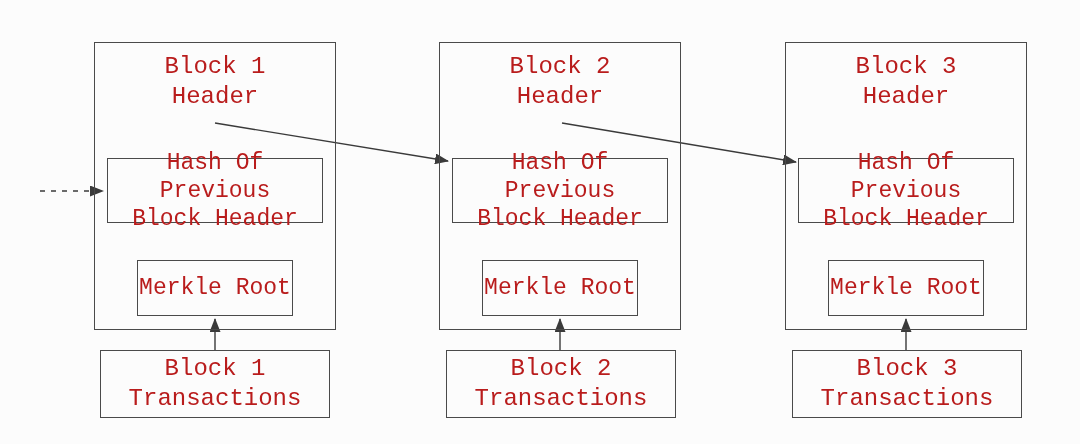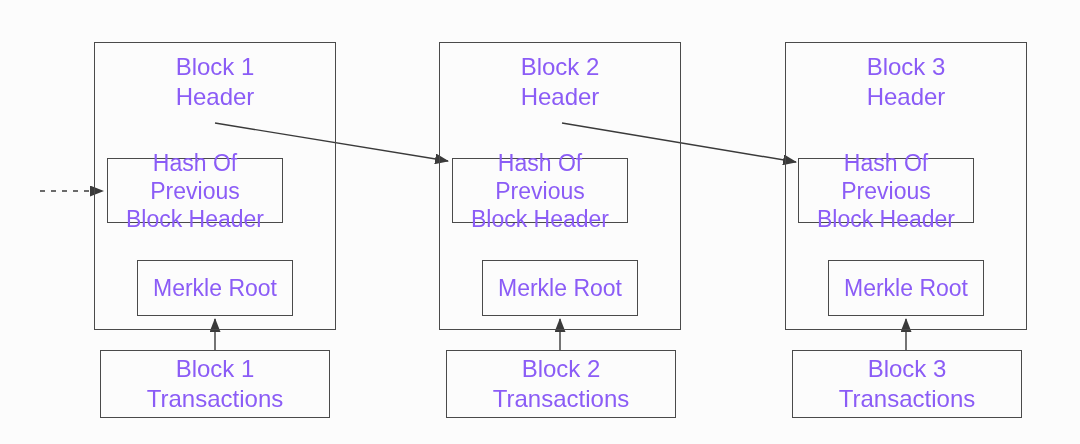--- a/index.html
+++ b/index.html
@@ -5,22 +5,22 @@
   html, body {
     margin: 0;
     padding: 0;
     background: #fcfcfc;
   }
   .canvas {
     position: relative;
     width: 1080px;
     height: 444px;
     background: #fcfcfc;
-    font-family: Liberation Sans, sans-serif;
-    color: #8b5cf6;
+    font-family: Liberation Mono, monospace;
+    color: #b91c1c;
     overflow: hidden;
   }
   .arrow-layer {
     position: absolute;
     inset: 0;
     width: 1080px;
     height: 444px;
     pointer-events: none;
   }
   .box {
@@ -39,21 +39,21 @@
     top: 9px;
     left: 0;
     width: 100%;
     text-align: center;
     font-size: 24px;
     line-height: 30px;
   }
   .hash-box {
     left: 12px;
     top: 115px;
-    width: 176px;
+    width: 216px;
     height: 65px;
     display: flex;
     flex-direction: column;
     align-items: center;
     justify-content: center;
     text-align: center;
     font-size: 23px;
     line-height: 28px;
   }
   .merkle-box {

